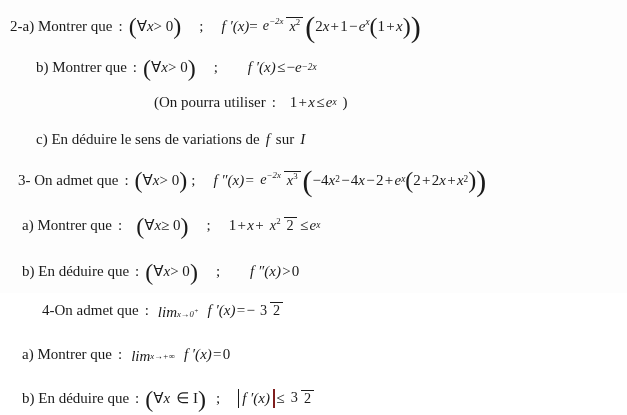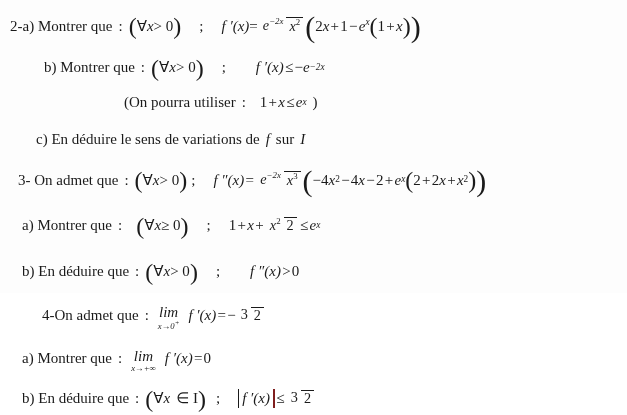--- a/index.html
+++ b/index.html
@@ -71,21 +71,21 @@
     line-height: 1.05;
   }
   .frac .den {
     font-size: 0.95em;
     padding: 0 3px;
     line-height: 1.05;
     border-top: 1px solid #1a1a1a;
   }
   .limop {
     display: inline-flex;
-    flex-direction: column;
+    flex-direction: row;
     align-items: center;
     vertical-align: middle;
     margin: 0 3px;
     position: relative;
     top: 2px;
   }
   .limop .lt { font-style: italic; font-size: 1em; line-height: 1; }
   .limop .lb { font-size: 0.58em; line-height: 1; font-style: italic; }
   .sp { display: inline-block; width: 6px; }
   .sp2 { display: inline-block; width: 14px; }
@@ -127,21 +127,21 @@
     </span>
     <span class="paren-big">(</span>
     <span class="mn"><span class="mn">2</span><span class="mi">x</span><span class="mn"> + 1</span><span class="mn"> − </span><span class="mi">e</span><span class="sup">x</span></span>
     <span class="paren-med">(</span>
     <span class="mn">1 + </span>
       <span class="mi">x</span>
     <span class="paren-med">)</span>
     <span class="paren-big">)</span>
   </div>
 
-  <div class="line" style="left:36px; top:58px;margin-left:8px;">
+  <div class="line" style="left:36px; top:58px;">
     <span class="txt">b) Montrer que</span>
     <span class="sp"></span>
     <span class="txt">:</span>
     <span class="sp"></span>
     <span class="paren-med">(</span>
     <span class="mn">∀</span>
     <span class="mi">x</span>
     <span class="mn">&gt; 0</span>
     <span class="paren-med">)</span>
     <span class="sp2"></span>
@@ -149,21 +149,21 @@
     <span class="sp3"></span>
     <span class="mi">f&nbsp;′(</span>
       <span class="mi">x</span>
       <span class="mi">)</span>
     <span class="mn"> ≤ </span>
     <span class="mn">−</span>
       <span class="mi">e</span>
       <span class="sup">−2x</span>
   </div>
 
-  <div class="line" style="left:124px; top:95px;justify-content:center;">
+  <div class="line" style="left:154px; top:95px;justify-content:center;">
     <span class="txt">(On pourra utiliser</span>
     <span class="sp"></span>
     <span class="txt">:</span>
     <span class="sp2"></span>
     <span class="mn">1 + </span>
       <span class="mi">x</span>
     <span class="mn"> ≤ </span>
     <span class="mi">e</span>
       <span class="sup">x</span>
     <span class="sp"></span>

